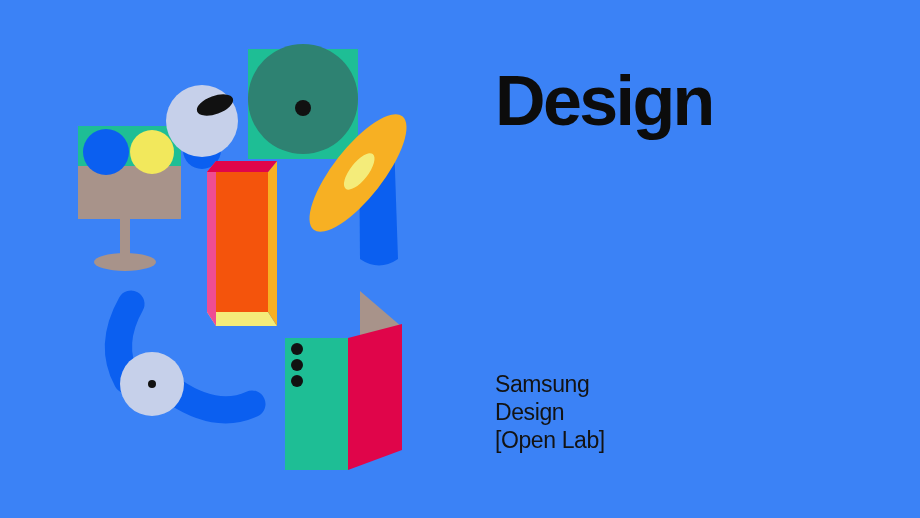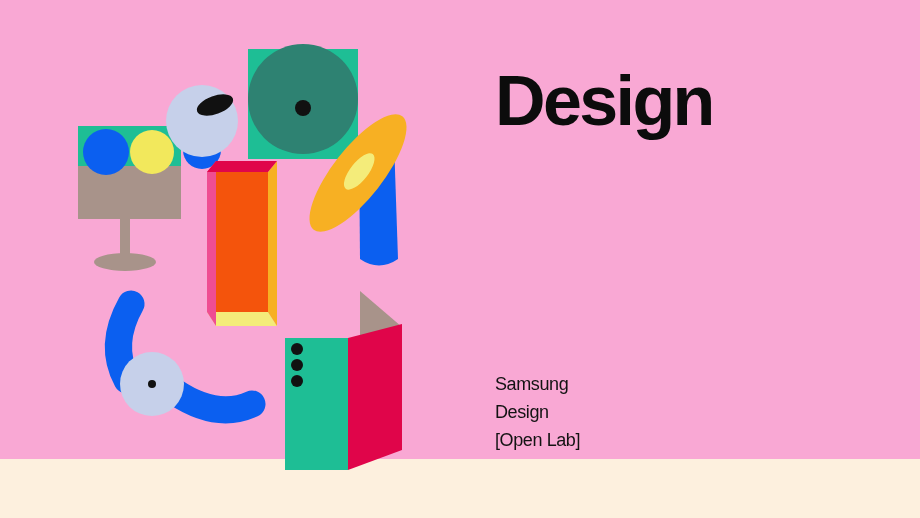--- a/index.html
+++ b/index.html
@@ -6,22 +6,22 @@
   * { margin:0; padding:0; box-sizing:border-box; }
   html,body{
     width:920px; height:518px; overflow:hidden;
   }
   body{
     font-family:"Liberation Sans", sans-serif;
     background:#fdf0de;
   }
   #poster{
     position:relative;
-    width:920px; height:459px;
-    background:#f9a8d4;
+    width:920px; height:518px;
+    background:#3b82f6;
   }
   
   #illustration{
     position:absolute;
     left:0; top:0;
     width:470px; height:518px;
   }
   #illustration svg{ display:block; width:470px; height:518px; }
 
   
@@ -40,21 +40,21 @@
     white-space:nowrap;
   }
   #subtitle{
     position:absolute;
     left:495px; top:370px;
     width:400px;
   }
   .subline{
     font-family:"Liberation Sans", sans-serif;
     font-weight:normal;
-    font-size:18px;
+    font-size:23px;
     line-height:28px;
     letter-spacing:-0.4px;
     color:#131313;
     white-space:nowrap;
   }
 </style>
 </head>
 <body>
 
 <div id="poster">

